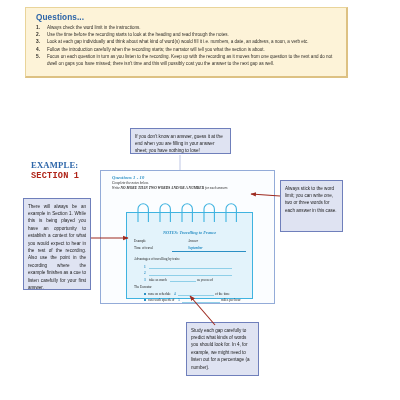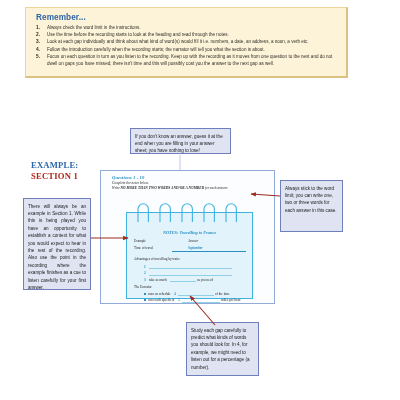--- a/index.html
+++ b/index.html
@@ -34,21 +34,21 @@
     position: absolute; left: 0; top: 0; font-weight: bold; font-size: 4.8px; color: #2d2a25;
   }
 
   
   #example-heading {
     position: absolute; left: 31px; top: 160px;
     font-family: "Liberation Serif", serif; font-weight: bold;
     font-size: 8.6px; line-height: 10.6px; letter-spacing: .2px;
   }
   #example-heading .l1 { color: #2b64a8; display: block; }
-  #example-heading .l2 { color: #b02418; display: block; }
+  #example-heading .l2 { color: #b02418; display: block; font-family: Liberation Mono, monospace; }
 
   
   #paper-panel {
     position: absolute; left: 100px; top: 170px; width: 175px; height: 134px;
     background: #fbfdff;
     border: 1.4px solid #93abd8;
   }
   #q-title {
     color: #2a8fc4; font-family: "Liberation Serif", serif; font-weight: bold;
     font-style: italic; font-size: 4.6px;
@@ -113,21 +113,21 @@
 
   
   #arrows { position: absolute; left: 0; top: 0; width: 400px; height: 400px; pointer-events: none; }
 </style>
 </head>
 <body>
 
 <div id="canvas">
 
   <div id="remember-box">
-    <div id="remember-title">Remember...</div>
+    <div id="remember-title">Questions...</div>
     <ul id="remember-list">
       <li>
         <span class="num">1.</span>
         <span>Always check the word limit in the instructions.</span>
       </li>
       <li>
         <span class="num">2.</span>
         <span>Use the time before the recording starts to look at the heading and read through the notes.</span>
       </li>
       <li>

